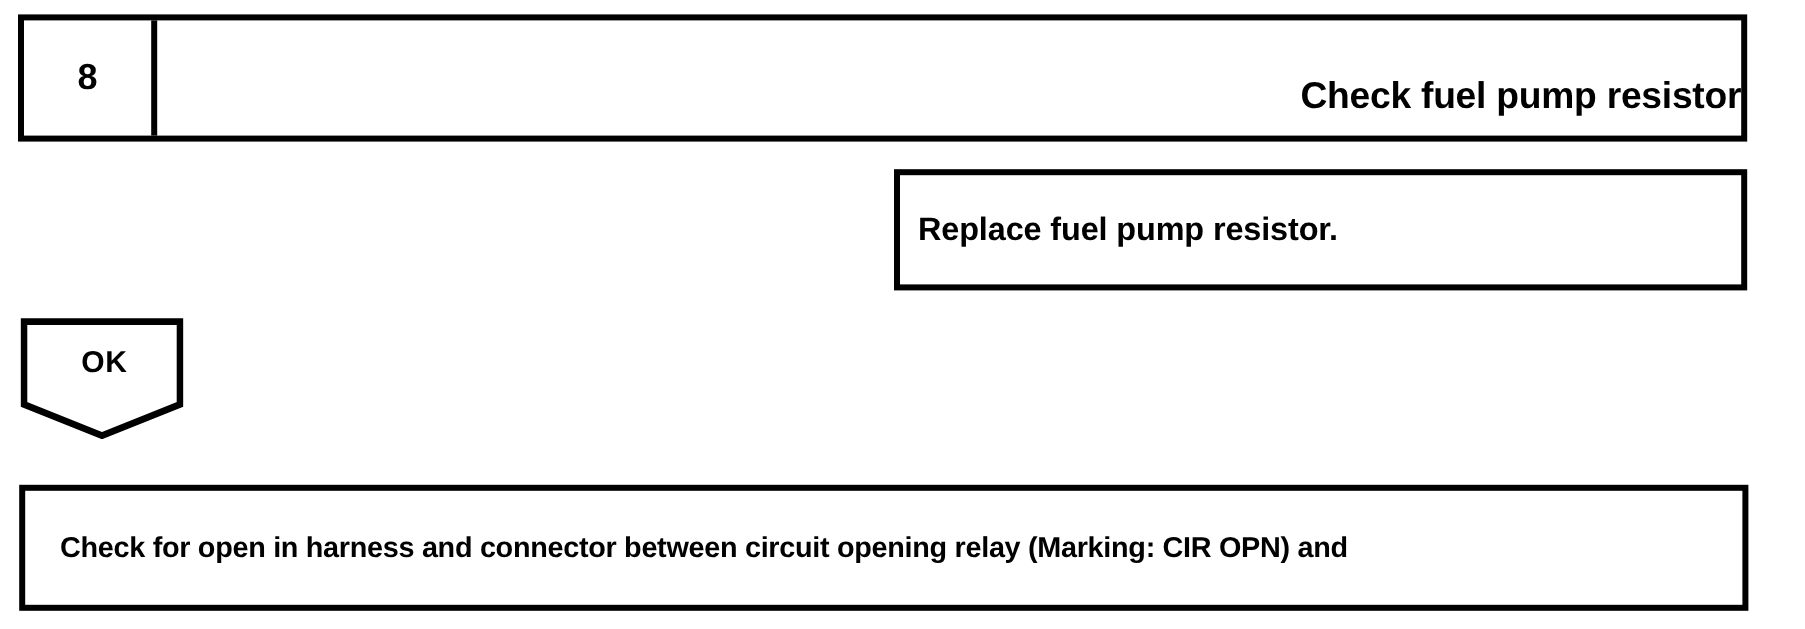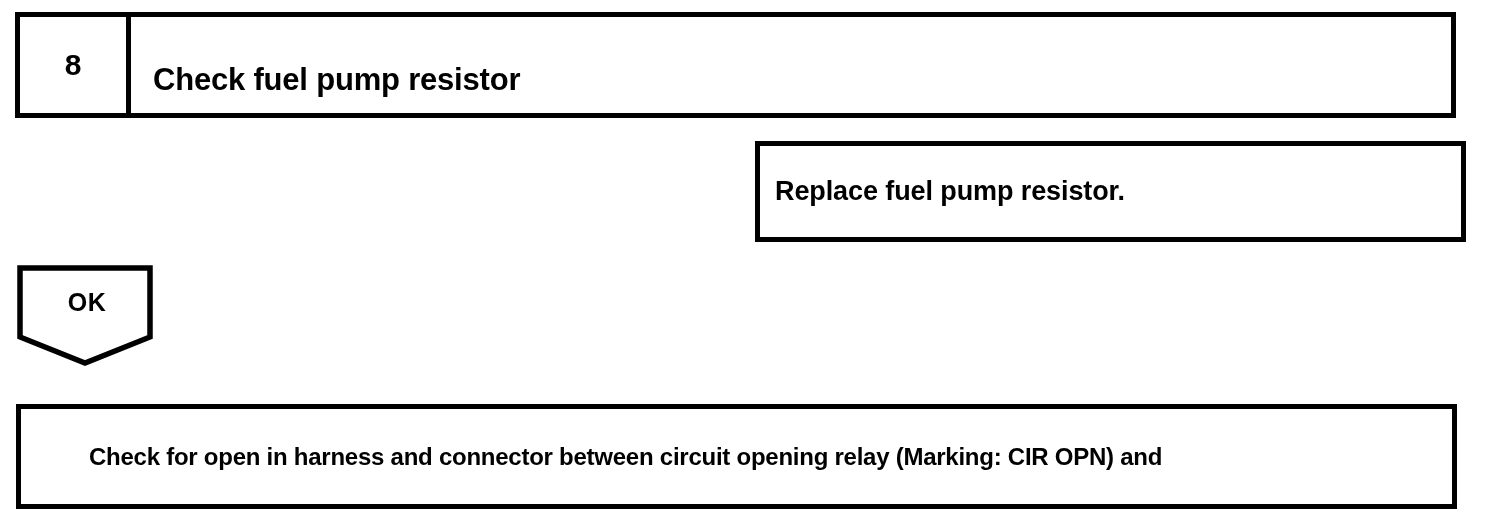--- a/index.html
+++ b/index.html
@@ -55,20 +55,21 @@
     line-height: 1;
   }
   #step-title-cell {
     position: absolute;
     left: 116px;
     top: 0;
     right: 0;
     height: 124px;
     display: flex;
     align-items: center;
+    justify-content: flex-end;
   }
   #step-title-cell .title {
     font-size: 31px;
     font-weight: bold;
     padding-left: 17px;
     letter-spacing: -0.2px;
     line-height: 1;
   }
 
   
@@ -98,21 +99,20 @@
     letter-spacing: 0.5px;
   }
 
   #ng-action-box {
     left: 745px;
     top: 141px;
     width: 711px;
     height: 101px;
     display: flex;
     align-items: center;
-    margin-left: 10px;
   }
   #ng-action-box .action-text {
     font-size: 27px;
     font-weight: bold;
     padding-left: 15px;
     letter-spacing: -0.1px;
     line-height: 1;
   }
 
   
@@ -151,21 +151,20 @@
     display: flex;
     align-items: center;
   }
   #result-box .result-text {
     font-size: 24px;
     font-weight: bold;
     line-height: 31px;
     padding-left: 29px;
     padding-right: 12px;
     letter-spacing: -0.25px;
-    margin-left: 39px;
   }
   .result-line { display: block; white-space: nowrap; }
 </style>
 </head>
 <body>
 
 <div id="page">
 
   <div class="box" id="step-row">
     <div id="step-number-cell">

